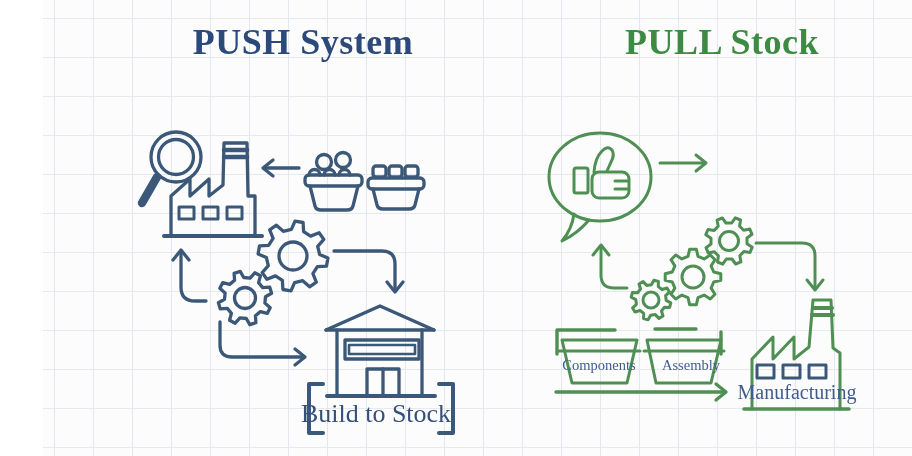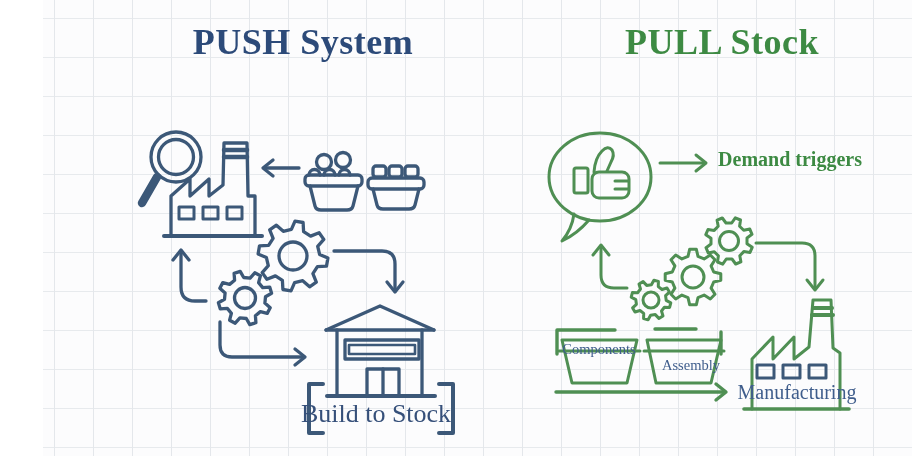--- a/index.html
+++ b/index.html
@@ -17,21 +17,21 @@
     margin-left:43px;
   }
   svg.art{position:absolute;left:0;top:0;}
   svg.art g{fill:none;stroke-linecap:round;stroke-linejoin:round;}
   .label{position:absolute;transform:translateX(-50%);white-space:nowrap;text-align:center;}
   .title{top:21px;font-size:36px;font-weight:bold;letter-spacing:.5px;}
   .push-title{left:260px;}
   .pull-title{left:679px;}
   .demand{left:747px;top:148px;font-size:20px;font-weight:600;line-height:23px;}
   .bin-label{font-size:14.5px;font-weight:500;}
-  .components{left:556px;top:341px;}
+  .components{left:556px;top:357px;}
   .assembly{left:640px;top:357px;}
   .manufacturing{left:754px;top:381px;font-size:20px;font-weight:500;}
   .stock{left:333px;top:399px;font-size:26px;font-weight:500;}
 </style>
 </head>
 <body>
 
 <div class="canvas">
 
   <svg class="art" width="912" height="456" viewBox="0 0 912 456">
@@ -188,21 +188,20 @@
       <rect x="740" y="365" width="17" height="13"></rect>
       <rect x="766" y="365" width="17" height="13"></rect>
     </g>
   </svg>
 
   <div class="label title push-title" style="color: rgb(44, 74, 121);">PUSH System</div>
 
   <div class="label title pull-title" style="color: rgb(61, 138, 67);">PULL Stock</div>
 
   <div class="label demand" style="color: rgb(61, 138, 67);">
-    <div>Demand triggers</div>
   </div>
 
   <div class="label bin-label components" style="color: rgb(63, 93, 140);">Components</div>
 
   <div class="label bin-label assembly" style="color: rgb(63, 93, 140); padding-left: 16px;">Assembly</div>
 
   <div class="label manufacturing" style="color: rgb(63, 93, 140);">Manufacturing</div>
 
   <div class="label stock" style="color: rgb(54, 80, 122);">Build to Stock</div>
 

